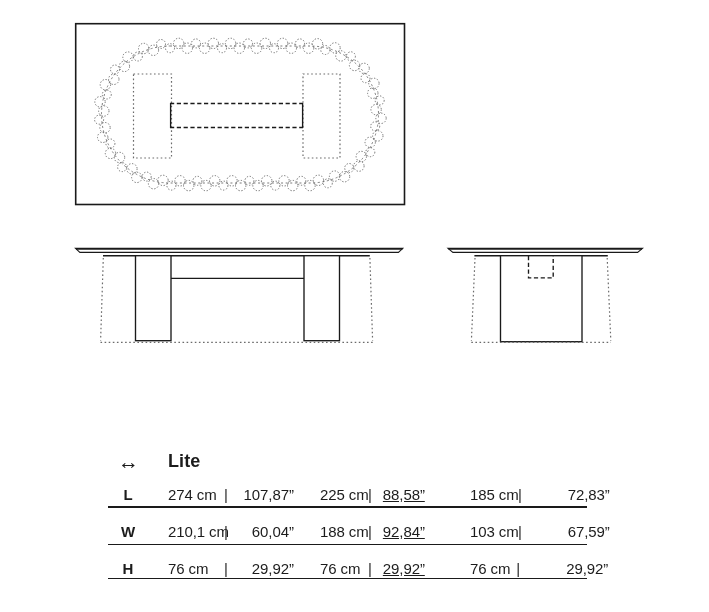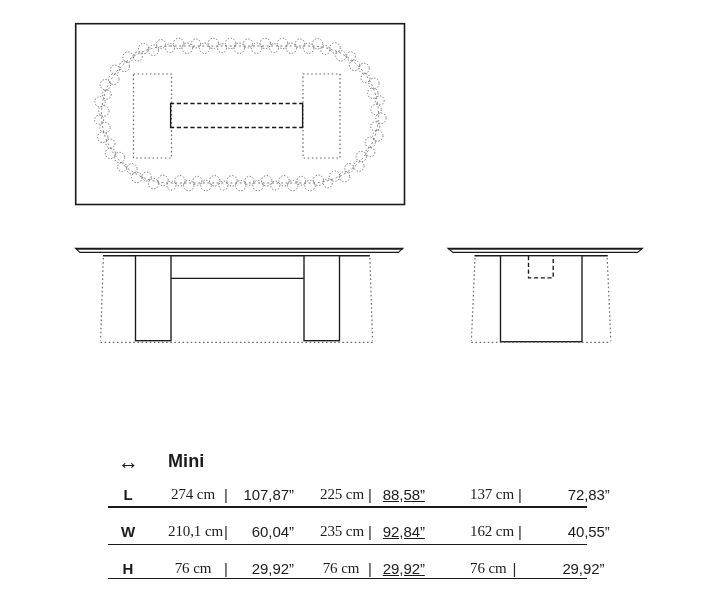--- a/index.html
+++ b/index.html
@@ -23,21 +23,21 @@
   #dim-table{position:absolute;left:108px;top:0;width:479px;}
   .trow{
     position:absolute;left:0;width:479px;height:22px;
     display:grid;grid-template-columns:60px 152px 150px 117px;
     align-items:center;
   }
   .trow .lbl{font-weight:700;font-size:15px;padding-left:8px;width:24px;text-align:center;box-sizing:content-box;}
   .hrow{font-weight:700;font-size:18px;letter-spacing:.1px;}
   .hrow .arrow{font-size:21px;font-weight:400;padding-left:10px;line-height:1;}
   .cell{display:flex;align-items:center;font-size:15px;letter-spacing:-0.1px;white-space:nowrap;}
-  .cell .cm{display:inline-block;text-align:center;font-family:Liberation Serif, serif;}
+  .cell .cm{display:inline-block;text-align:left;}
   .cell .sep{display:inline-block;margin:0 6px;font-weight:300;color:#2a2a2a;}
   .cell .in{display:inline-block;text-align:right;}
   .col-reg .cm{width:50px;} .col-reg .in{width:60px;text-align:right;}
   .col-lite .cm{width:42px;} .col-lite .in{width:47px;text-decoration:underline;}
   .col-mini .cm{width:42px;} .col-mini .in{width:47px;margin-left:40px;}
   .divider{position:absolute;left:0;width:479px;height:1.6px;background:#1a1a1a;}
 </style>
 </head>
 <body>
 
@@ -167,59 +167,59 @@
         <line x1="607.2" y1="258" x2="610.8" y2="340.6" class="dotted"></line>
         <line x1="471.3" y1="342.3" x2="611" y2="342.3" class="dotted"></line>
       </g>
     </g>
   </svg>
 
   <div id="dim-table">
 
     <div class="trow hrow" style="top:450px;">
       <div class="arrow">↔</div>
-      <div>Mini</div>
+      <div>Lite</div>
     </div>
 
     <div class="trow" style="top:483px;">
       <div class="lbl">L</div>
       <div class="cell col-reg">
         <span class="cm">274 cm</span>
           <span class="sep">|</span>
           <span class="in">107,87”</span>
       </div>
       <div class="cell col-lite">
         <span class="cm">225 cm</span>
           <span class="sep">|</span>
           <span class="in">88,58”</span>
       </div>
       <div class="cell col-mini">
-        <span class="cm">137 cm</span>
+        <span class="cm">185 cm</span>
           <span class="sep">|</span>
           <span class="in">72,83”</span>
       </div>
     </div>
     <div class="divider" style="top:506px;"></div>
 
     <div class="trow" style="top:520px;">
       <div class="lbl">W</div>
       <div class="cell col-reg">
         <span class="cm">210,1 cm</span>
           <span class="sep">|</span>
           <span class="in">60,04”</span>
       </div>
       <div class="cell col-lite">
-        <span class="cm">235 cm</span>
+        <span class="cm">188 cm</span>
           <span class="sep">|</span>
           <span class="in">92,84”</span>
       </div>
       <div class="cell col-mini">
-        <span class="cm">162 cm</span>
-          <span class="sep">|</span>
-          <span class="in">40,55”</span>
+        <span class="cm">103 cm</span>
+          <span class="sep">|</span>
+          <span class="in">67,59”</span>
       </div>
     </div>
     <div class="divider" style="top:543.5px;"></div>
 
     <div class="trow" style="top:557px;">
       <div class="lbl">H</div>
       <div class="cell col-reg">
         <span class="cm">76 cm</span>
           <span class="sep">|</span>
           <span class="in">29,92”</span>

